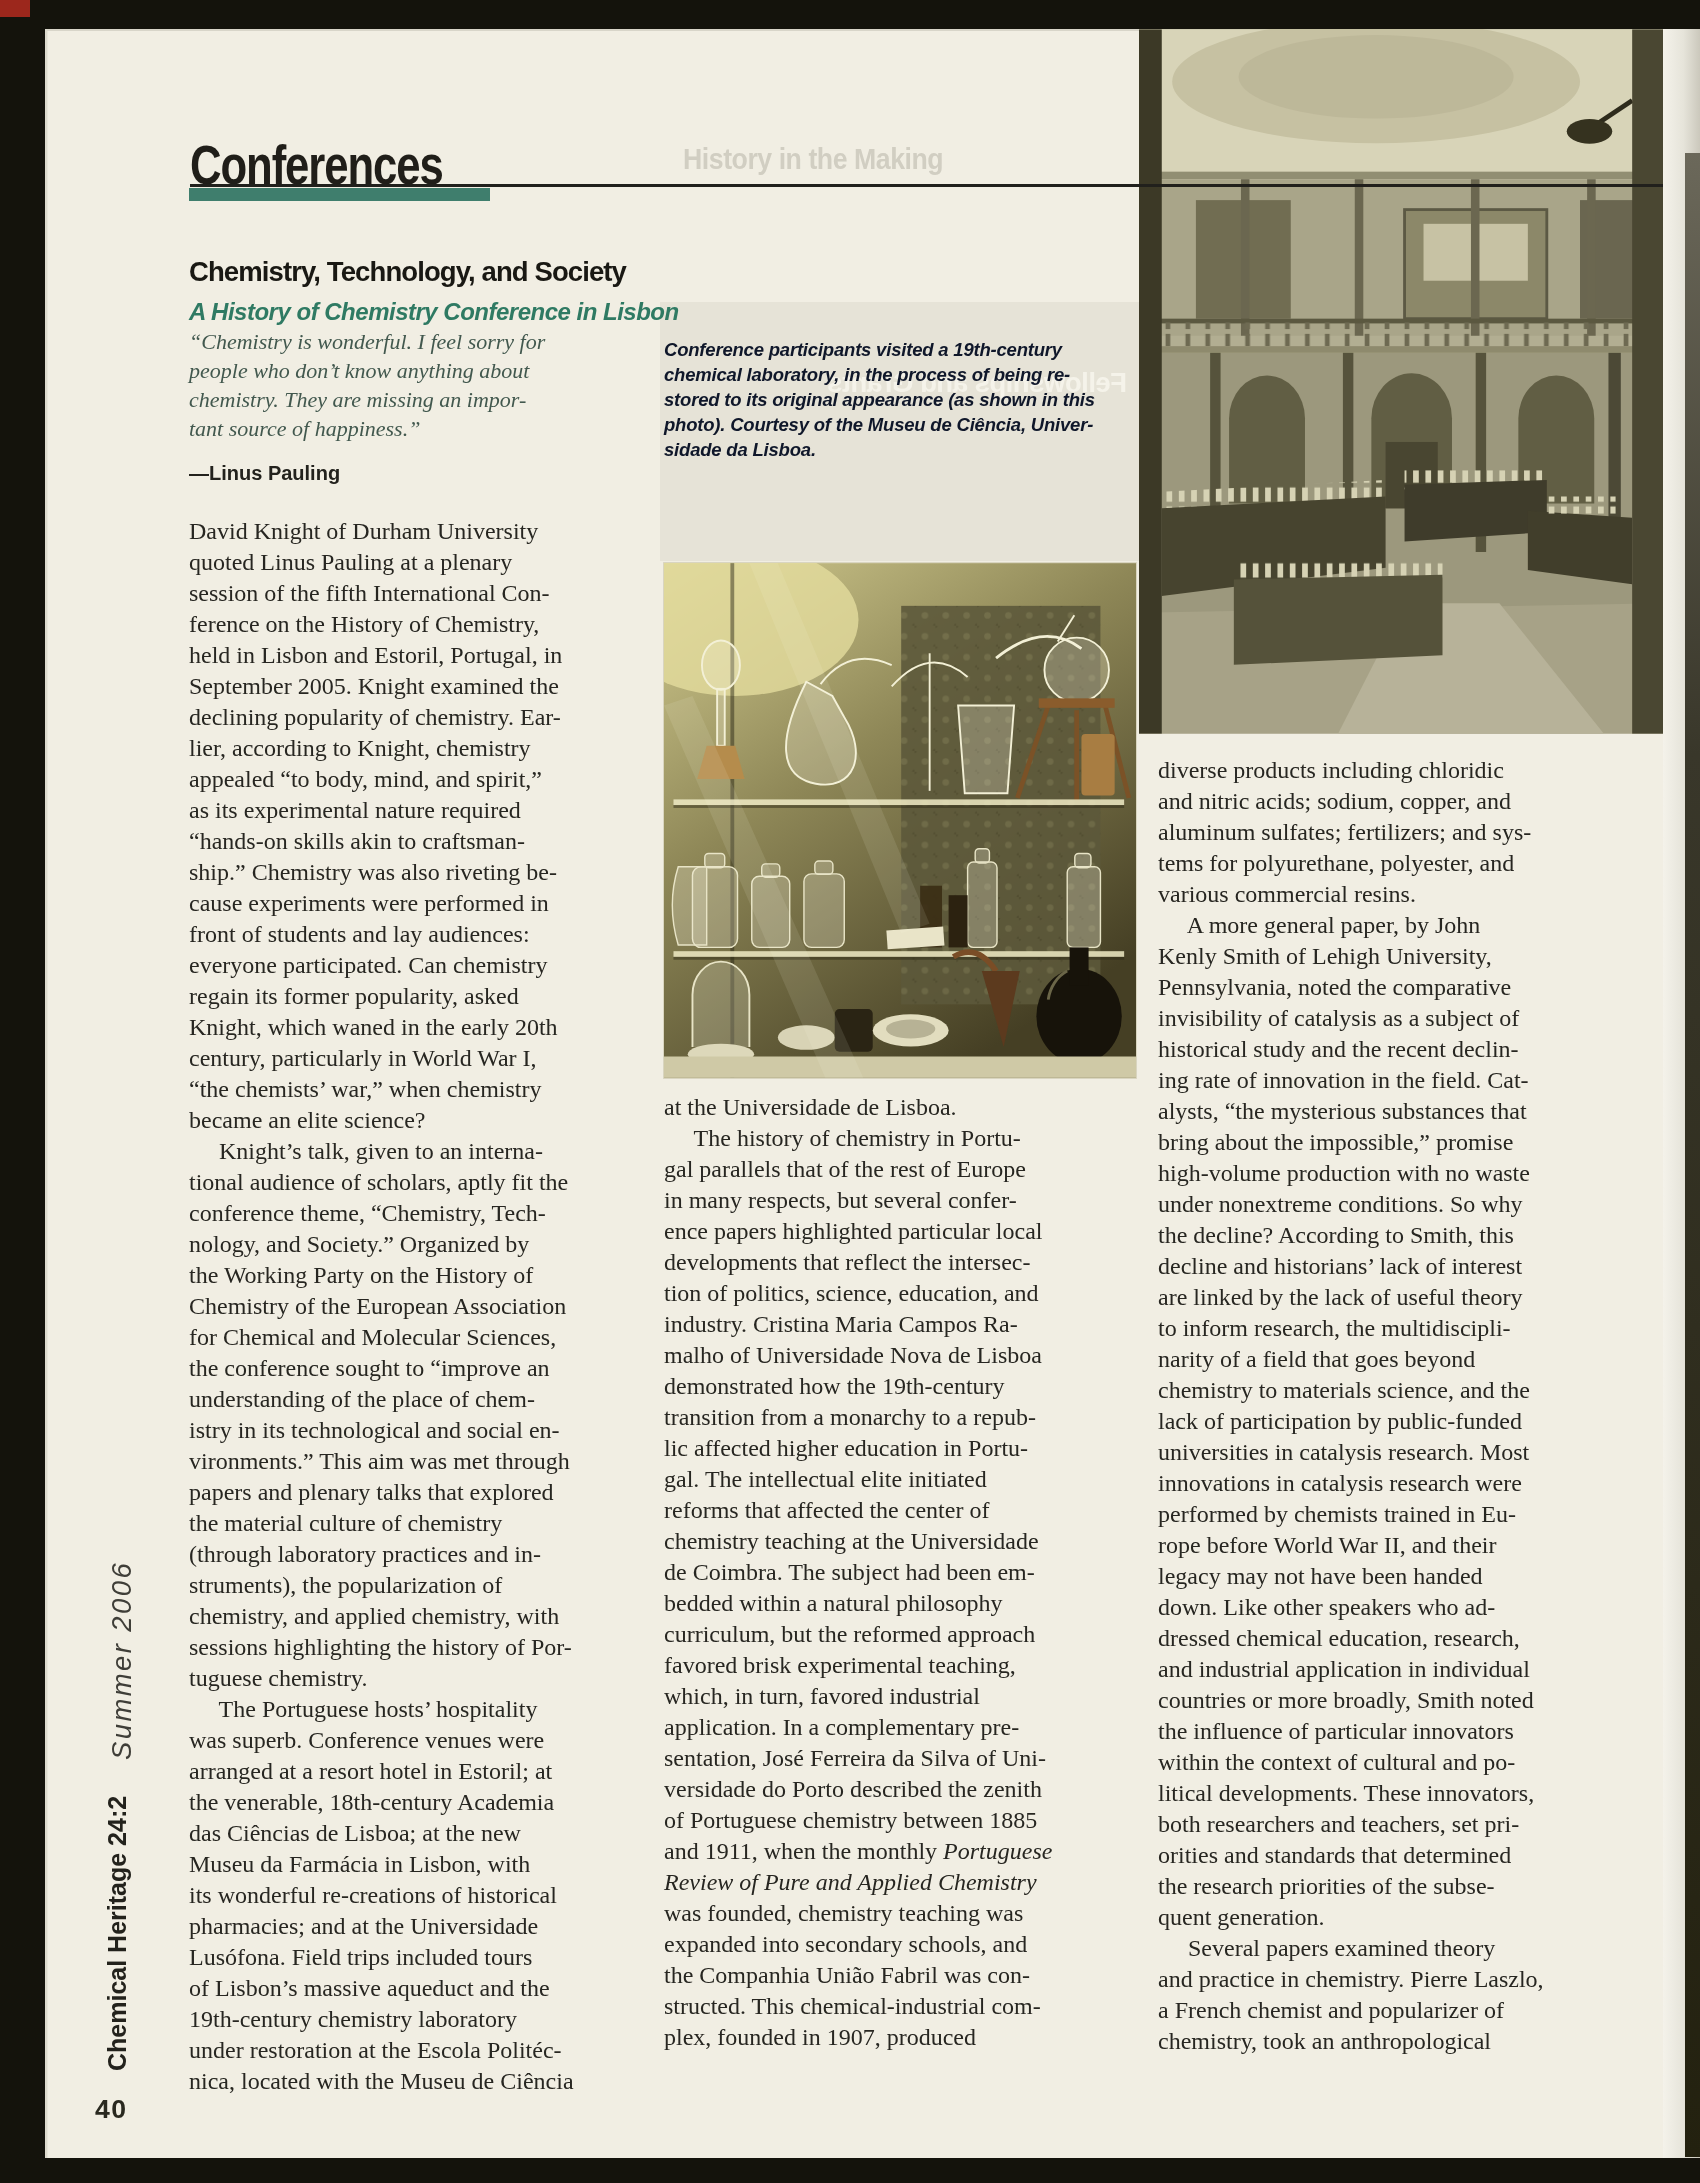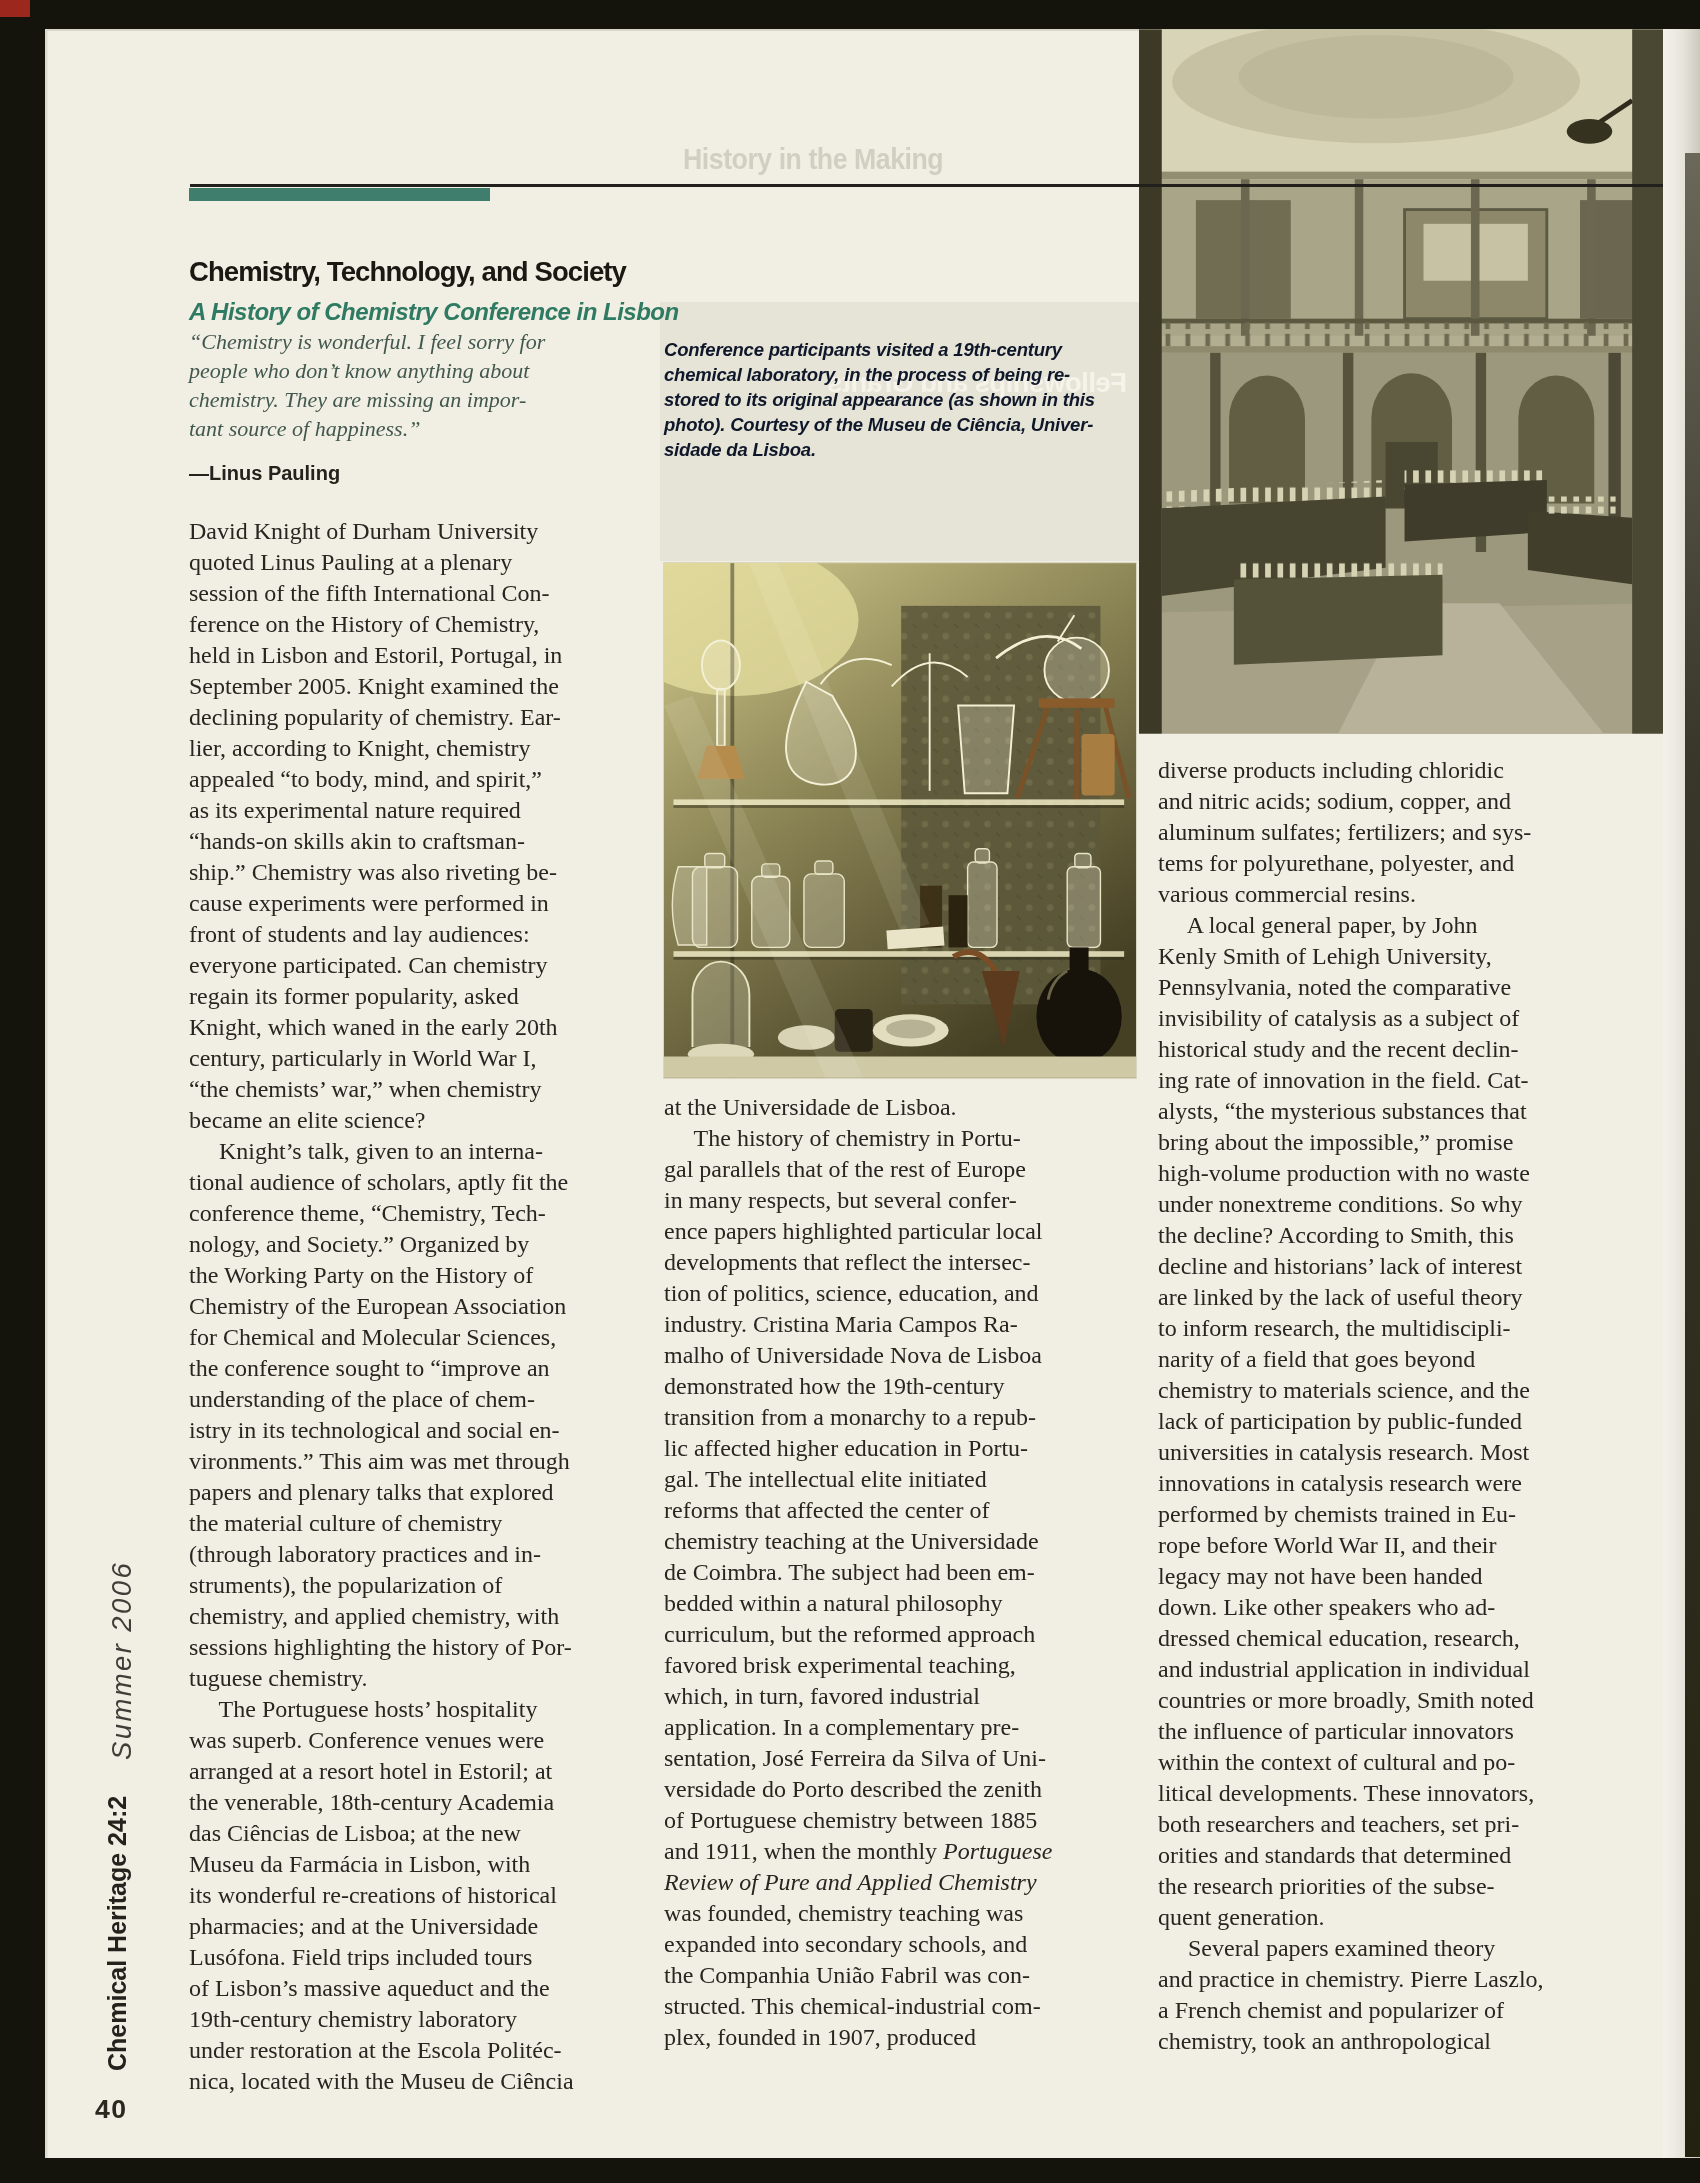--- a/index.html
+++ b/index.html
@@ -211,20 +211,21 @@
           <ellipse cx="875" cy="955" rx="90" ry="100" fill="#17130a"></ellipse>
           <rect x="855" y="810" width="40" height="80" fill="#17130a"></rect>
           <path d="M810,920 a70,80 0 0 1 40,-60" stroke="#6b6648" stroke-width="6" fill="none"></path>
         </g>
         <rect y="1040" width="995" height="45" fill="#cfc9a6"></rect>
         <polygon points="0,300 60,280 420,1085 340,1085" fill="rgba(255,252,235,0.10)"></polygon>
         <polygon points="180,0 240,0 560,760 500,780" fill="rgba(255,252,235,0.10)"></polygon>
       </svg>
     </div>
 
+    <div class="h1"><span class="cond">Conferences</span></div>
     <div class="title-rule"></div>
     <div class="title-bar"></div>
 
     <div class="h2">Chemistry, Technology, and Society</div>
     <div class="h3">A History of Chemistry Conference in Lisbon</div>
 
     <div class="quote">
 
     <div class="ln">“Chemistry is wonderful. I feel sorry for</div>
         <div class="ln">people who don’t know anything about</div>
@@ -330,21 +331,21 @@
         <div class="ln">structed. This chemical-industrial com-</div>
         <div class="ln">plex, founded in 1907, produced</div>
       </div>
     <div class="col col3">
 
     <div class="ln">diverse products including chloridic</div>
         <div class="ln">and nitric acids; sodium, copper, and</div>
         <div class="ln">aluminum sulfates; fertilizers; and sys-</div>
         <div class="ln">tems for polyurethane, polyester, and</div>
         <div class="ln">various commercial resins.</div>
-        <div class="ln">     A local general paper, by John</div>
+        <div class="ln">     A more general paper, by John</div>
         <div class="ln">Kenly Smith of Lehigh University,</div>
         <div class="ln">Pennsylvania, noted the comparative</div>
         <div class="ln">invisibility of catalysis as a subject of</div>
         <div class="ln">historical study and the recent declin-</div>
         <div class="ln">ing rate of innovation in the field. Cat-</div>
         <div class="ln">alysts, “the mysterious substances that</div>
         <div class="ln">bring about the impossible,” promise</div>
         <div class="ln">high-volume production with no waste</div>
         <div class="ln">under nonextreme conditions. So why</div>
         <div class="ln">the decline? According to Smith, this</div>

